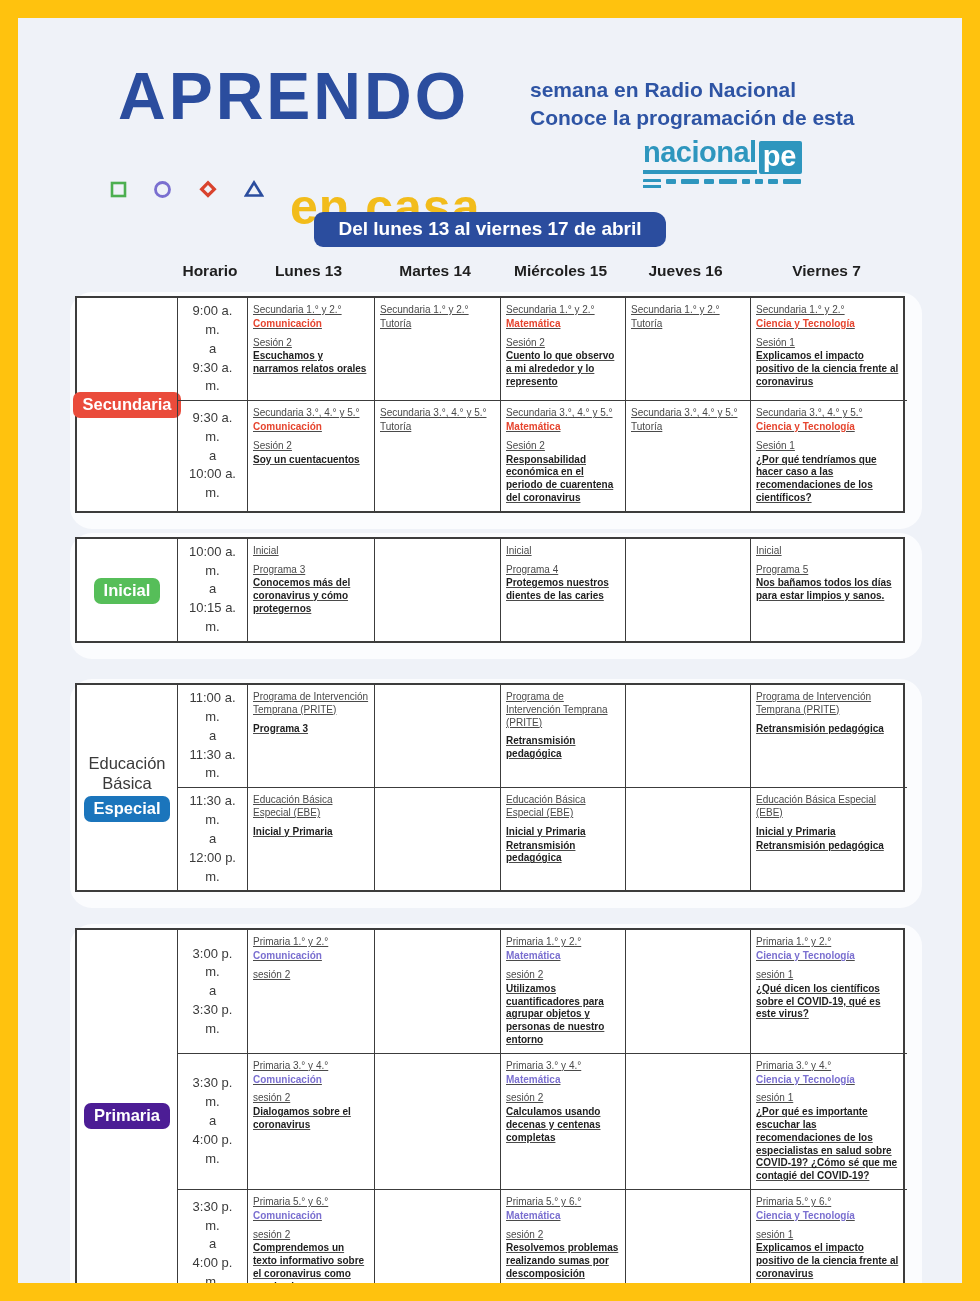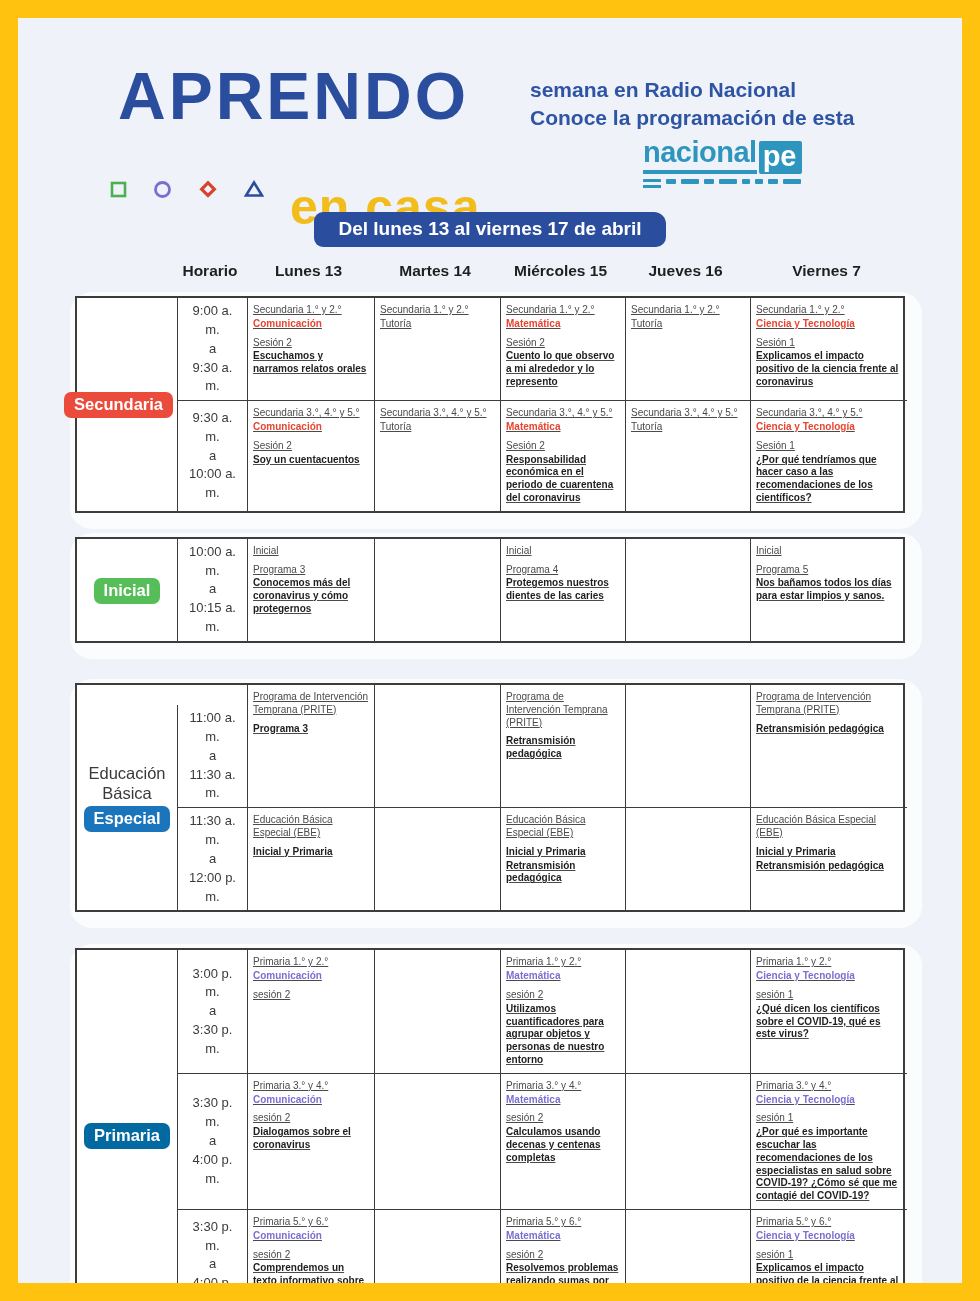--- a/index.html
+++ b/index.html
@@ -109,21 +109,21 @@
       <div class="hdr-cell" style="width: 127px;">Lunes 13</div>
       <div class="hdr-cell" style="width: 126px;">Martes 14</div>
       <div class="hdr-cell" style="width: 125px;">Miércoles 15</div>
       <div class="hdr-cell" style="width: 125px;">Jueves 16</div>
       <div class="hdr-cell" style="width: 157px;">Viernes 7</div>
     </div>
 
   <div class="sections">
       <div class="section secundaria">
         <div class="tbl">
-          <div class="cat" style="grid-row: 1 / span 2; align-items: flex-end;">
+          <div class="cat" style="grid-row: 1 / span 2;">
             <div class="pill" style="background: rgb(234, 75, 59);">Secundaria</div>
           </div>
           <div class="cell time" style="min-height: 71px;">
             <div>9:00 a. m.</div>
             <div>a</div>
             <div>9:30 a. m.</div>
           </div>
           <div class="cell day">
             <p class="ln p">Secundaria 1.° y 2.°</p>
             <p class="ln subj" style="color: rgb(230, 69, 47);">Comunicación</p>
@@ -212,21 +212,21 @@
           </div>
         </div>
       </div>
       <div class="section ebe">
         <div class="tbl">
           <div class="cat" style="grid-row: 1 / span 2;">
             <div class="cat-txt">Educación</div>
             <div class="cat-txt">Básica</div>
             <div class="pill" style="background: rgb(27, 117, 188);">Especial</div>
           </div>
-          <div class="cell time" style="min-height: 67px; margin-top: 20px;">
+          <div class="cell time" style="min-height: 67px;">
             <div>11:00 a. m.</div>
             <div>a</div>
             <div>11:30 a. m.</div>
           </div>
           <div class="cell day">
             <p class="ln p">Programa de Intervención Temprana (PRITE)</p>
             <p class="ln b gap">Programa 3</p>
           </div>
           <div class="cell day"></div>
           <div class="cell day">
@@ -257,21 +257,21 @@
           <div class="cell day rt">
             <p class="ln p">Educación Básica Especial (EBE)</p>
             <p class="ln b gap">Inicial y Primaria</p>
             <p class="ln b">Retransmisión pedagógica</p>
           </div>
         </div>
       </div>
       <div class="section primaria">
         <div class="tbl">
           <div class="cat" style="grid-row: 1 / span 3;">
-            <div class="pill" style="background: #0369a1;">Primaria</div>
+            <div class="pill" style="background: #4c1d95;">Primaria</div>
           </div>
           <div class="cell time" style="min-height: 90px;">
             <div>3:00 p. m.</div>
             <div>a</div>
             <div>3:30 p. m.</div>
           </div>
           <div class="cell day">
             <p class="ln p">Primaria 1.° y 2.°</p>
             <p class="ln subj" style="color: rgb(122, 111, 208);">Comunicación</p>
             <p class="ln p gap">sesión 2</p>

